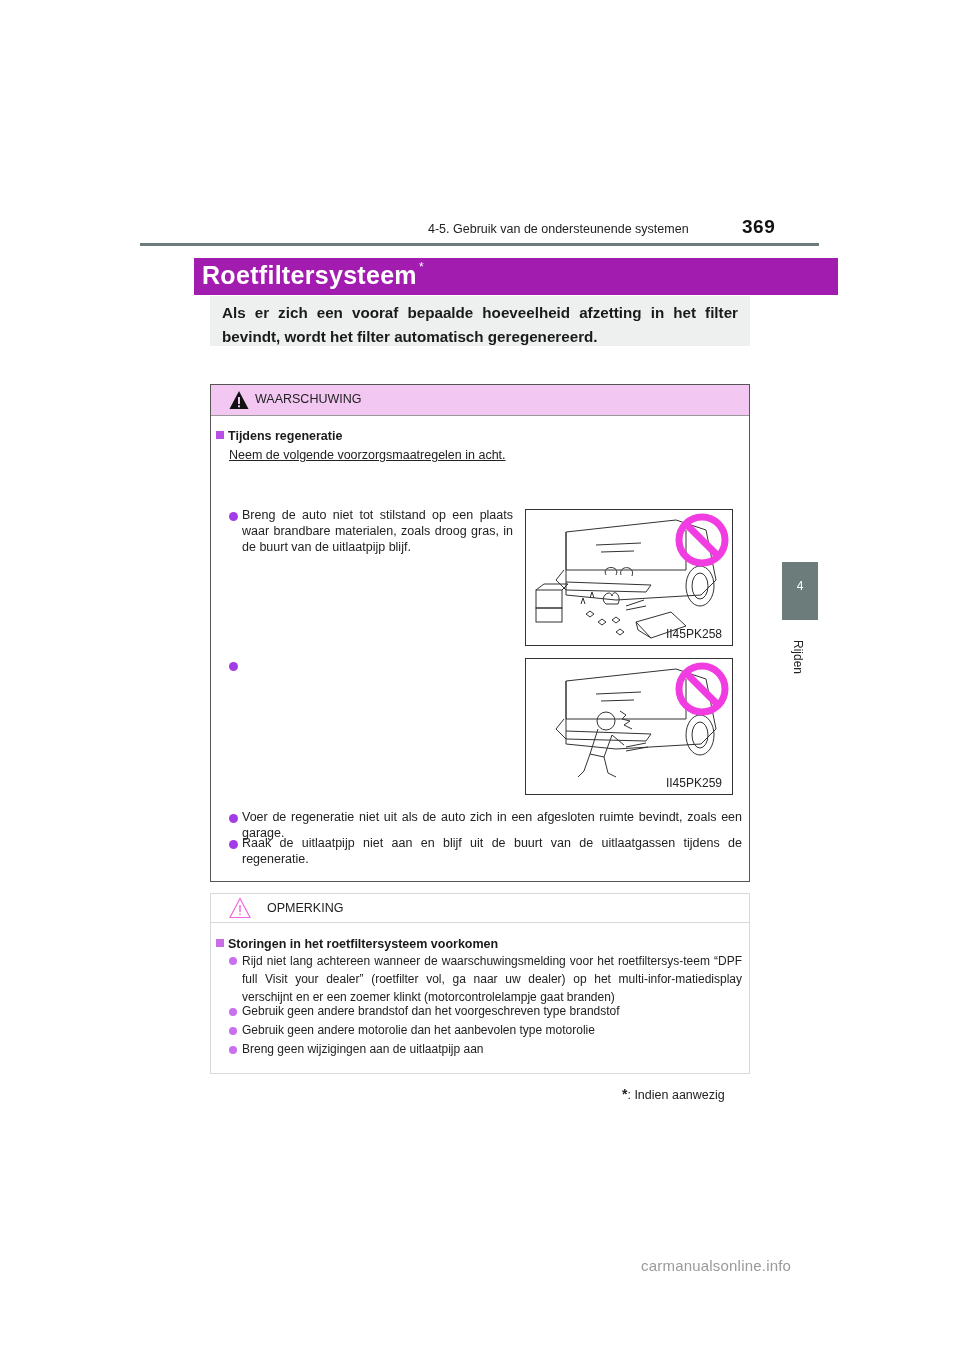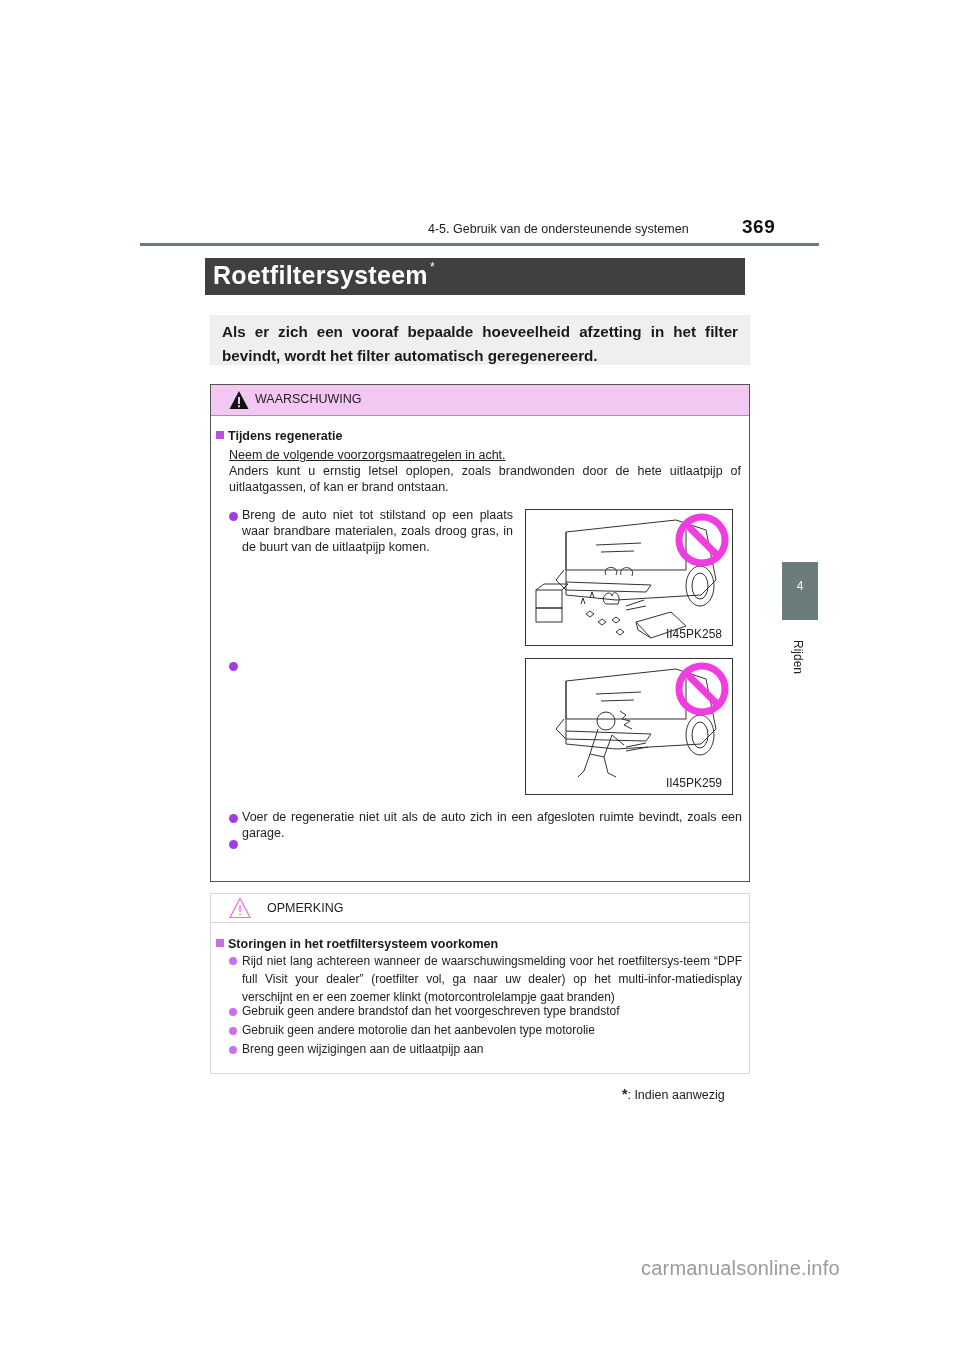--- a/index.html
+++ b/index.html
@@ -2,25 +2,25 @@
 <html><head>
 <meta charset="utf-8">
 <style>
   html, body { margin:0; padding:0; }
   body { width:960px; height:1358px; background:#ffffff; position:relative; overflow:hidden;
          font-family:"Liberation Sans", sans-serif; color:#1a1a1a; }
   .abs { position:absolute; }
   .hdr-section { left:428px; top:222px; font-size:12.5px; color:#222; }
   .hdr-page { left:742px; top:216px; font-size:19px; font-weight:bold; color:#111; letter-spacing:0.5px; }
   .top-rule { left:140px; top:243px; width:679px; height:3px; background:#6d7b7b; }
-  .title-bar { left:205px; top:258px; width:540px; height:37px; background:#404040; }
+  .title-bar { left:194px; top:258px; width:644px; height:37px; background:#a21caf; }
   .title-bar .t { position:absolute; left:8px; top:3px; color:#fff; font-size:25px; font-weight:900;
                   letter-spacing:0.3px; font-family:"Liberation Sans", sans-serif; }
   .title-bar .t sup { font-size:12px; font-weight:normal; position:relative; top:-4px; margin-left:2px; }
-  .intro { left:210px; top:315px; width:540px; height:50px; background:#eef0ef; }
+  .intro { left:210px; top:296px; width:540px; height:50px; background:#eef0ef; }
   .intro p { margin:0; padding:5px 12px 0 12px; font-size:15.2px; font-weight:bold; line-height:24px;
              text-align:justify; text-align-last:left; color:#1a1a1a; }
   .warn-box { left:210px; top:384px; width:538px; height:496px; border:1px solid #555; background:#fff; }
   .warn-head { position:absolute; left:0; top:0; width:538px; height:30px; background:#f2c7f2;
                border-bottom:1px solid #999; }
   .warn-head .lbl { position:absolute; left:44px; top:7px; font-size:12.5px; color:#222;text-align:right; }
   .warn-head .ic { position:absolute; left:18px; top:5px; width:20px; height:20px; }
   .sq { display:inline-block; width:8px; height:8px; background:#b94fe3; margin-right:4px; vertical-align:1px; }
   .sq2 { background:#c86ee6; }
   .dot { position:absolute; width:9px; height:9px; border-radius:50%; background:#a23be8; }
@@ -34,21 +34,21 @@
   .note-head { position:absolute; left:0; top:0; width:538px; height:28px; border-bottom:1px solid #d6dada; }
   .note-head .lbl { position:absolute; left:44px; top:7px; font-size:12.5px; color:#222;margin-left:12px; }
   .note-head .ic { position:absolute; left:18px; top:3px; width:22px; height:22px; }
   .side-tab { left:782px; top:562px; width:36px; height:58px; background:#6c7c7b; }
   .side-tab span { position:absolute; left:0; top:17px; width:36px; text-align:center; color:#fff; font-size:12px; }
   .side-label { left:786px; top:630px; width:20px; height:60px; }
   .side-label span { position:absolute; left:-18px; top:20px; transform:rotate(90deg); transform-origin:center;
                      font-size:12px; color:#222; width:60px; text-align:center; }
   .footnote { left:622px; top:1086px; font-size:12.5px; color:#222; }
   .footnote .star { font-size:14px; font-weight:bold; }
-  .watermark { left:641px; top:1257px; font-size:20px; color:#9a9a9a; letter-spacing:0.2px; }
+  .watermark { left:641px; top:1257px; font-size:15px; color:#9a9a9a; letter-spacing:0.2px; }
 </style>
 </head>
 <body>
 
 <div class="abs hdr-section">4-5. Gebruik van de ondersteunende systemen</div>
 <div class="abs hdr-page">369</div>
 <div class="abs top-rule"></div>
 
 <div class="abs side-tab">
   <span>4</span>
@@ -72,24 +72,23 @@
       <rect x="9" y="7" width="2" height="7" fill="#f2c7f2"></rect>
       <rect x="9" y="15.3" width="2" height="2" fill="#f2c7f2"></rect>
     </svg>
     <span class="lbl">WAARSCHUWING</span>
   </div>
 
   <div class="sec-title" style="left:5px; top:44px;">
     <span class="sq"></span><span>Tijdens regeneratie</span>
   </div>
   <div class="txt" style="left:18px; top:62px; width:512px;text-decoration:underline;">Neem de volgende voorzorgsmaatregelen in acht.</div>
-  <div class="txt just" style="left:18px; top:78px; width:512px;">Anders kunt u ernstig letsel oplopen, zoals brandwonden door de hete uitlaatpijp of uitlaatgassen, of kan er brand ontstaan.</div>
 
   <span class="dot" style="left:18px; top:127px;"></span>
-  <div class="txt just" style="left:31px; top:122px; width:271px;">Breng de auto niet tot stilstand op een plaats waar brandbare materialen, zoals droog gras, in de buurt van de uitlaatpijp komen.</div>
+  <div class="txt just" style="left:31px; top:122px; width:271px;">Breng de auto niet tot stilstand op een plaats waar brandbare materialen, zoals droog gras, in de buurt van de uitlaatpijp blijf.</div>
 
   <div class="fig" style="left:314px; top:124px; width:206px; height:135px;">
     <svg width="206" height="135" viewBox="0 0 206 135">
       <g fill="none" stroke="#333" stroke-width="1">
         <path d="M40 22 L150 10 L180 20 L190 70 L175 85 L90 90 L40 85 Z"></path>
         <path d="M40 22 L40 60 L160 60 L160 20"></path>
         <path d="M70 35 L115 33"></path>
           <path d="M75 42 L108 41"></path>
         <path d="M38 60 L30 70 L40 80 L120 82 L125 75 L40 72"></path>
         <path d="M80 65 C75 55 95 55 90 65"></path>
@@ -141,20 +140,21 @@
       <circle cx="176" cy="30" r="23" fill="none" stroke="#f03ce0" stroke-width="7"></circle>
       <line x1="160" y1="14" x2="192" y2="46" stroke="#f03ce0" stroke-width="7"></line>
     </svg>
     <span class="code">II45PK259</span>
   </div>
 
   <span class="dot" style="left:18px; top:429px;"></span>
   <div class="txt just" style="left:31px; top:424px; width:500px;">Voer de regeneratie niet uit als de auto zich in een afgesloten ruimte bevindt, zoals een garage.</div>
 
   <span class="dot" style="left:18px; top:455px;"></span>
+  <div class="txt just" style="left:31px; top:450px; width:500px;">Raak de uitlaatpijp niet aan en blijf uit de buurt van de uitlaatgassen tijdens de regeneratie.</div>
 </div>
 
 <div class="abs note-box">
   <div class="note-head">
     <svg class="ic" viewBox="0 0 22 22">
       <polygon points="11,1.5 21,20.5 1,20.5" fill="none" stroke="#f06ae0" stroke-width="1.2"></polygon>
       <rect x="10.3" y="8" width="1.4" height="7" fill="#f06ae0"></rect>
       <rect x="10.3" y="16.5" width="1.4" height="1.6" fill="#f06ae0"></rect>
     </svg>
     <span class="lbl">OPMERKING</span>

